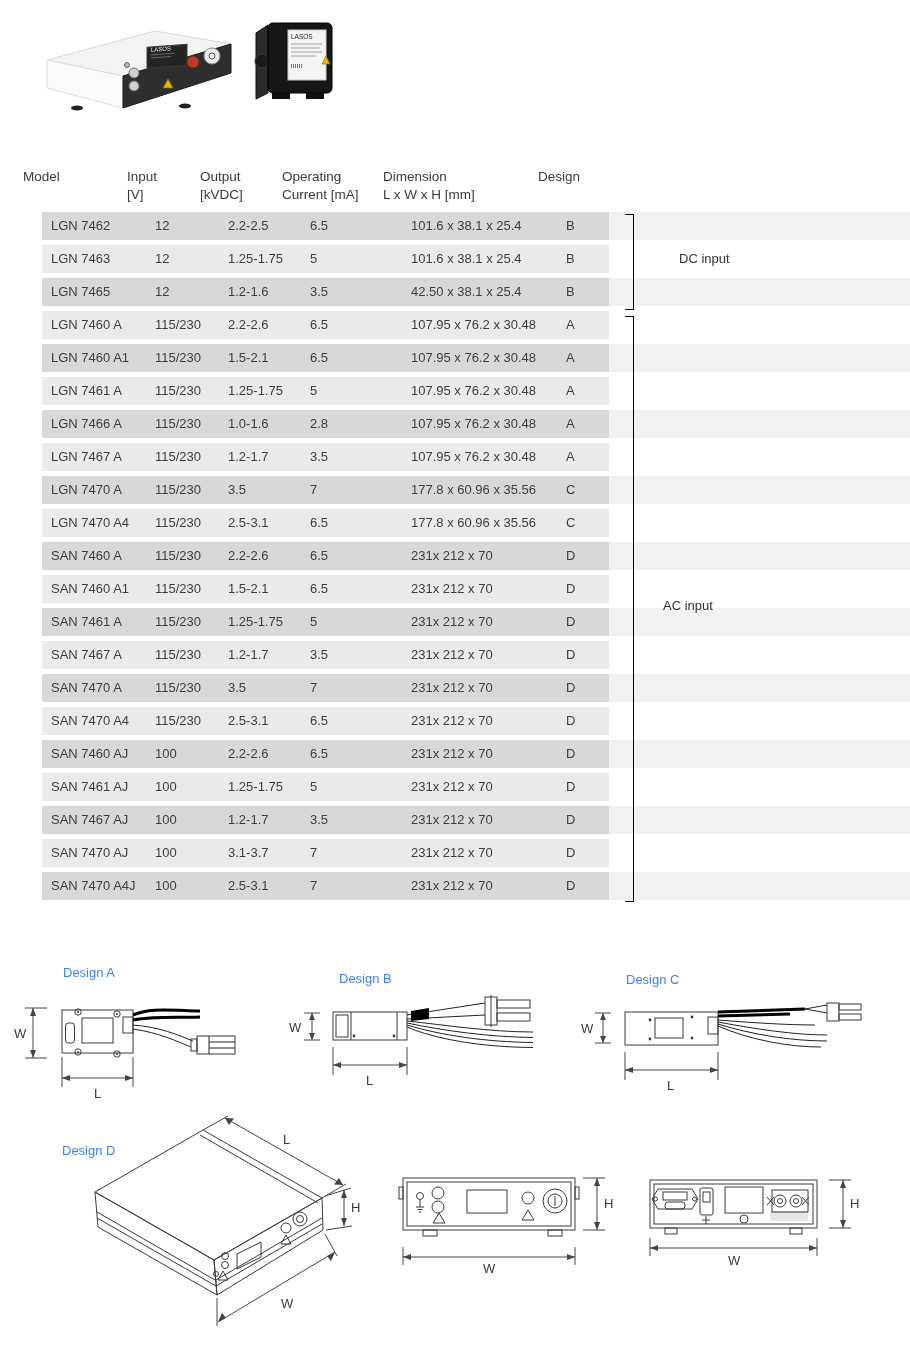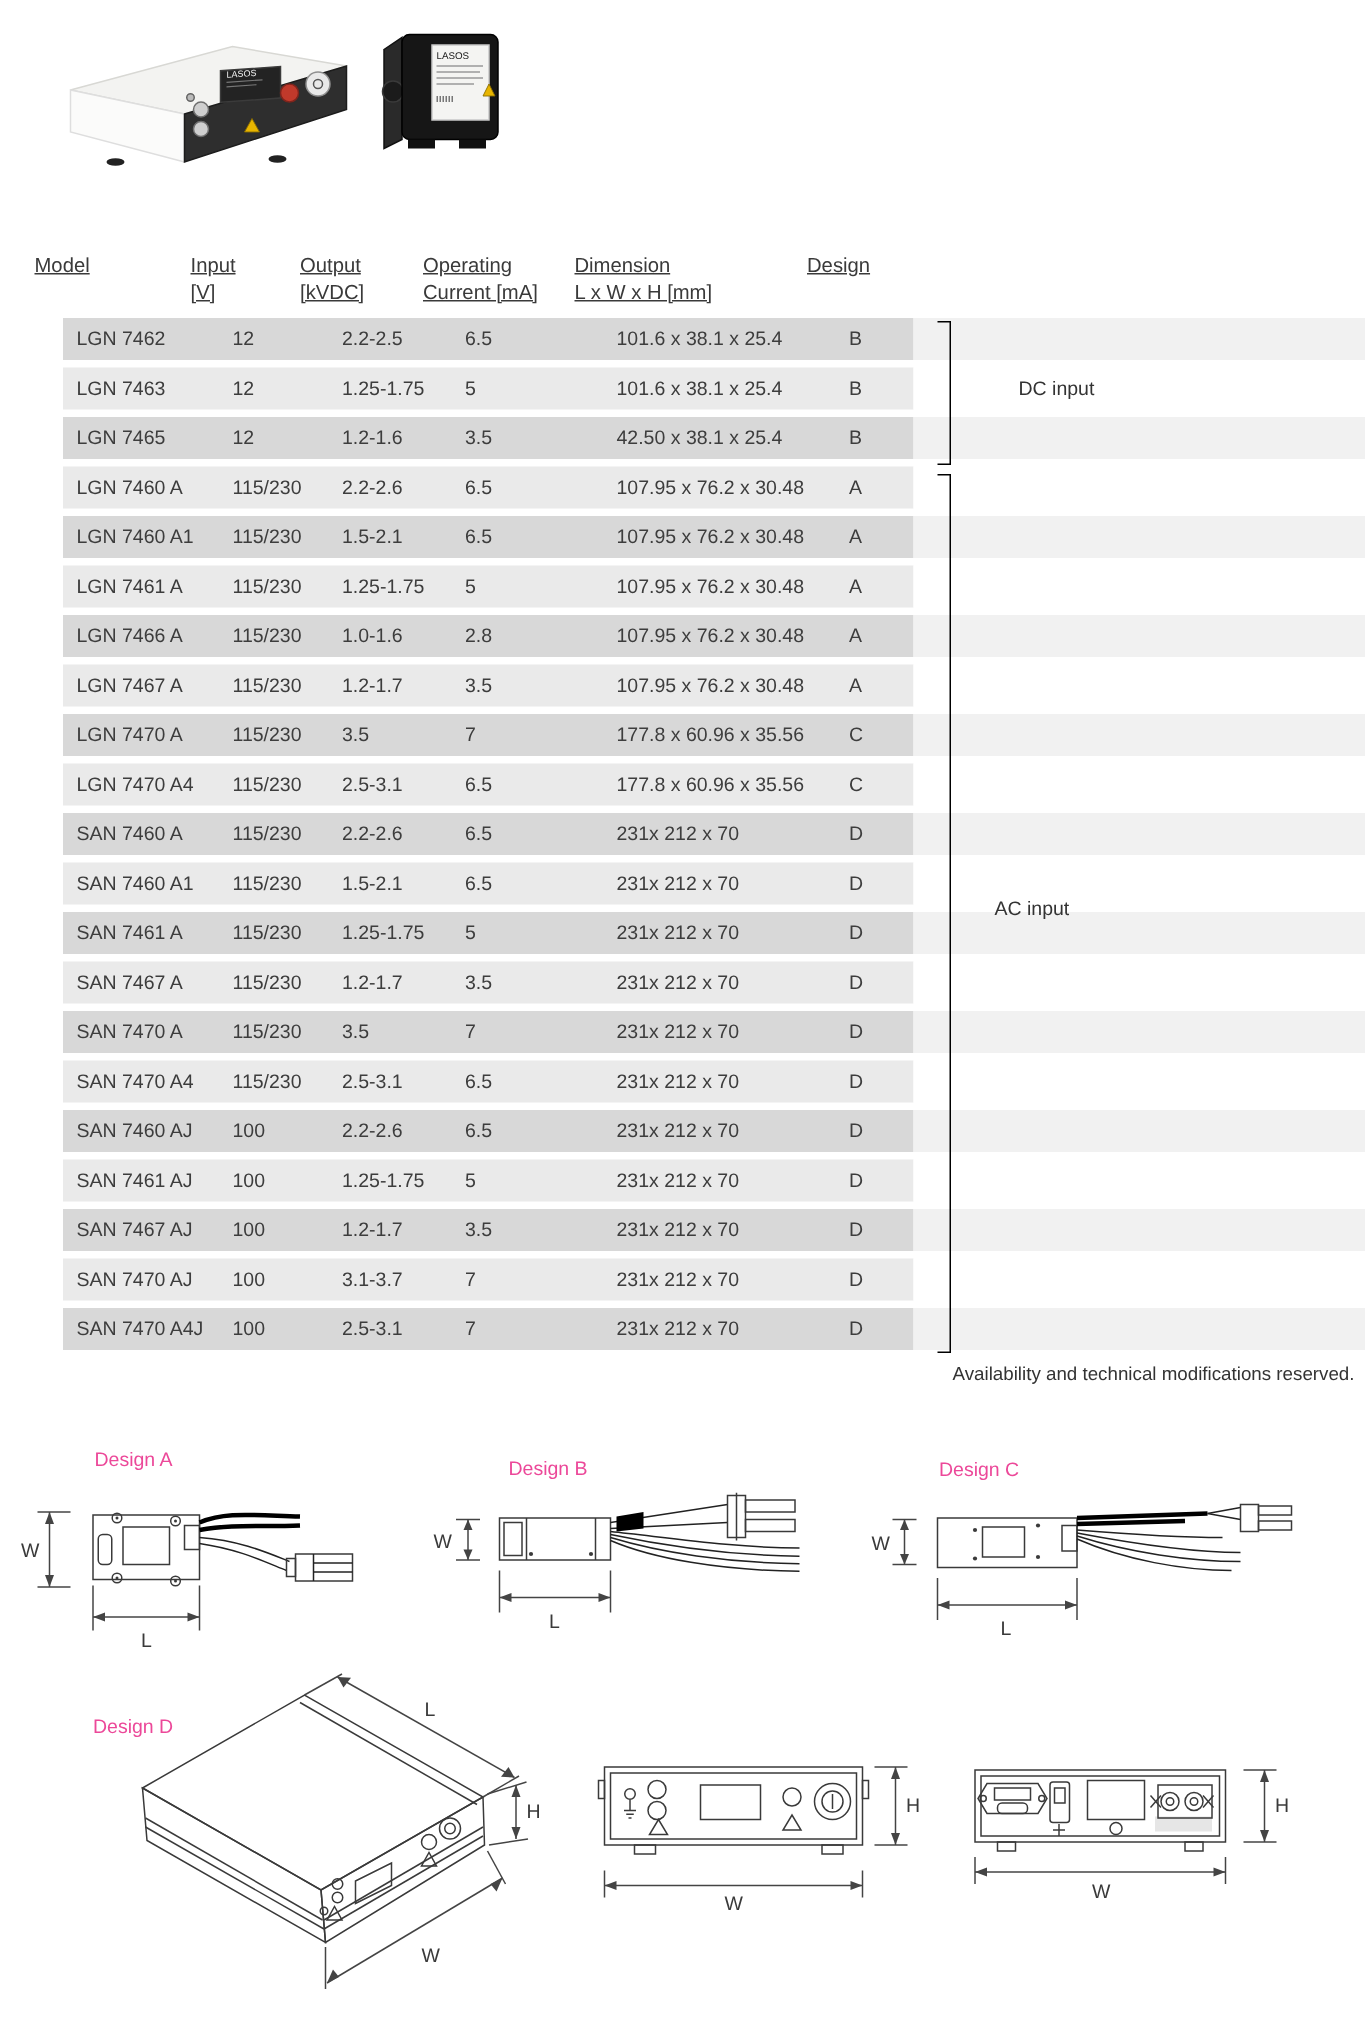--- a/index.html
+++ b/index.html
@@ -6,21 +6,21 @@
   .page{
     position:relative;width:910px;height:1351px;background:#ffffff;
     font-family:"Liberation Sans","DejaVu Sans",sans-serif;color:#3d3d3d;overflow:hidden;
   }
   .abs{position:absolute;}
   
   .title{left:127px;top:110px;font-size:22px;color:#7d2433;letter-spacing:.2px;}
   
   .thead{left:14px;top:168px;width:567px;padding-left:9px;box-sizing:border-box;
          display:grid;grid-template-columns:104px 73px 82px 101px 155px 43px;}
-  .hcell span{display:block;line-height:18px;font-size:13.5px;color:#3a3a3a;white-space:nowrap;text-decoration:underline;}
+  .hcell span{display:block;line-height:18px;font-size:13.5px;color:#3a3a3a;white-space:nowrap;}
   
   .rows{left:14px;top:212px;width:889px;margin-left:28px;}
   .trow{display:flex;height:28px;margin-bottom:5px;}
   .row-main{width:567px;box-sizing:border-box;padding-left:9px;display:grid;
             grid-template-columns:104px 73px 82px 101px 155px 43px;}
   .row-ext{width:322px;}
   .cell{line-height:28px;font-size:13px;white-space:nowrap;overflow:visible;}
   .row-odd  .row-main{background:#d8d8d8;}
   .row-odd  .row-ext {background:#f1f1f1;}
   .row-even .row-main{background:#eaeaea;}
@@ -28,21 +28,21 @@
   
   .bracket{width:8px;border-right:1px solid #000;border-top:1px solid #000;border-bottom:1px solid #000;}
   .bracket-dc{left:625px;top:214px;height:94px;}
   .bracket-ac{left:625px;top:316px;height:584px;}
   .group-label{font-size:13px;color:#333;white-space:nowrap;}
   .label-dc{left:643px;top:251px;margin-left:36px;}
   .label-ac{left:643px;top:598px;margin-left:20px;}
   
   .note{left:500px;top:909px;width:403px;text-align:right;font-size:12.5px;color:#333;}
   
-  .design-label{font-size:13px;color:#ec4899;}
+  .design-label{font-size:13px;color:#3b82f6;}
   svg .ln{fill:none;stroke:#3a3a3a;stroke-width:1;}
   svg .thick{fill:none;stroke:#000;stroke-width:3;}
   svg .thin{fill:none;stroke:#222;stroke-width:1;}
   svg .dim{fill:none;stroke:#444;stroke-width:1;}
   svg .dimtxt{font-family:"Liberation Sans",sans-serif;font-size:13px;fill:#3a3a3a;}
   svg .arrow{fill:#444;stroke:none;}
 </style>
 </head>
 <body>
 
@@ -343,21 +343,20 @@
       </div>
       <div class="row-ext"></div>
     </div>
     </div>
 
   <div class="abs bracket bracket-dc"></div>
   <div class="abs bracket bracket-ac"></div>
   <div class="abs group-label label-dc">DC input</div>
   <div class="abs group-label label-ac">AC input</div>
 
-  <div class="abs note">Availability and technical modifications reserved.</div>
 
   <div class="abs design-label" style="left:63px;top:965px;">Design A</div>
   <div class="abs design-label" style="left:339px;top:971px;">Design B</div>
   <div class="abs design-label" style="left:626px;top:972px;text-align:center;">Design C</div>
   <div class="abs design-label" style="left:62px;top:1143px;">Design D</div>
 
   <svg class="abs" style="left:10px;top:995px;" width="235" height="110" viewBox="0 0 235 110">
     <line class="dim" x1="15" y1="13" x2="37" y2="13"></line>
     <line class="dim" x1="15" y1="63" x2="37" y2="63"></line>
     <line class="dim" x1="23" y1="13" x2="23" y2="63"></line>

